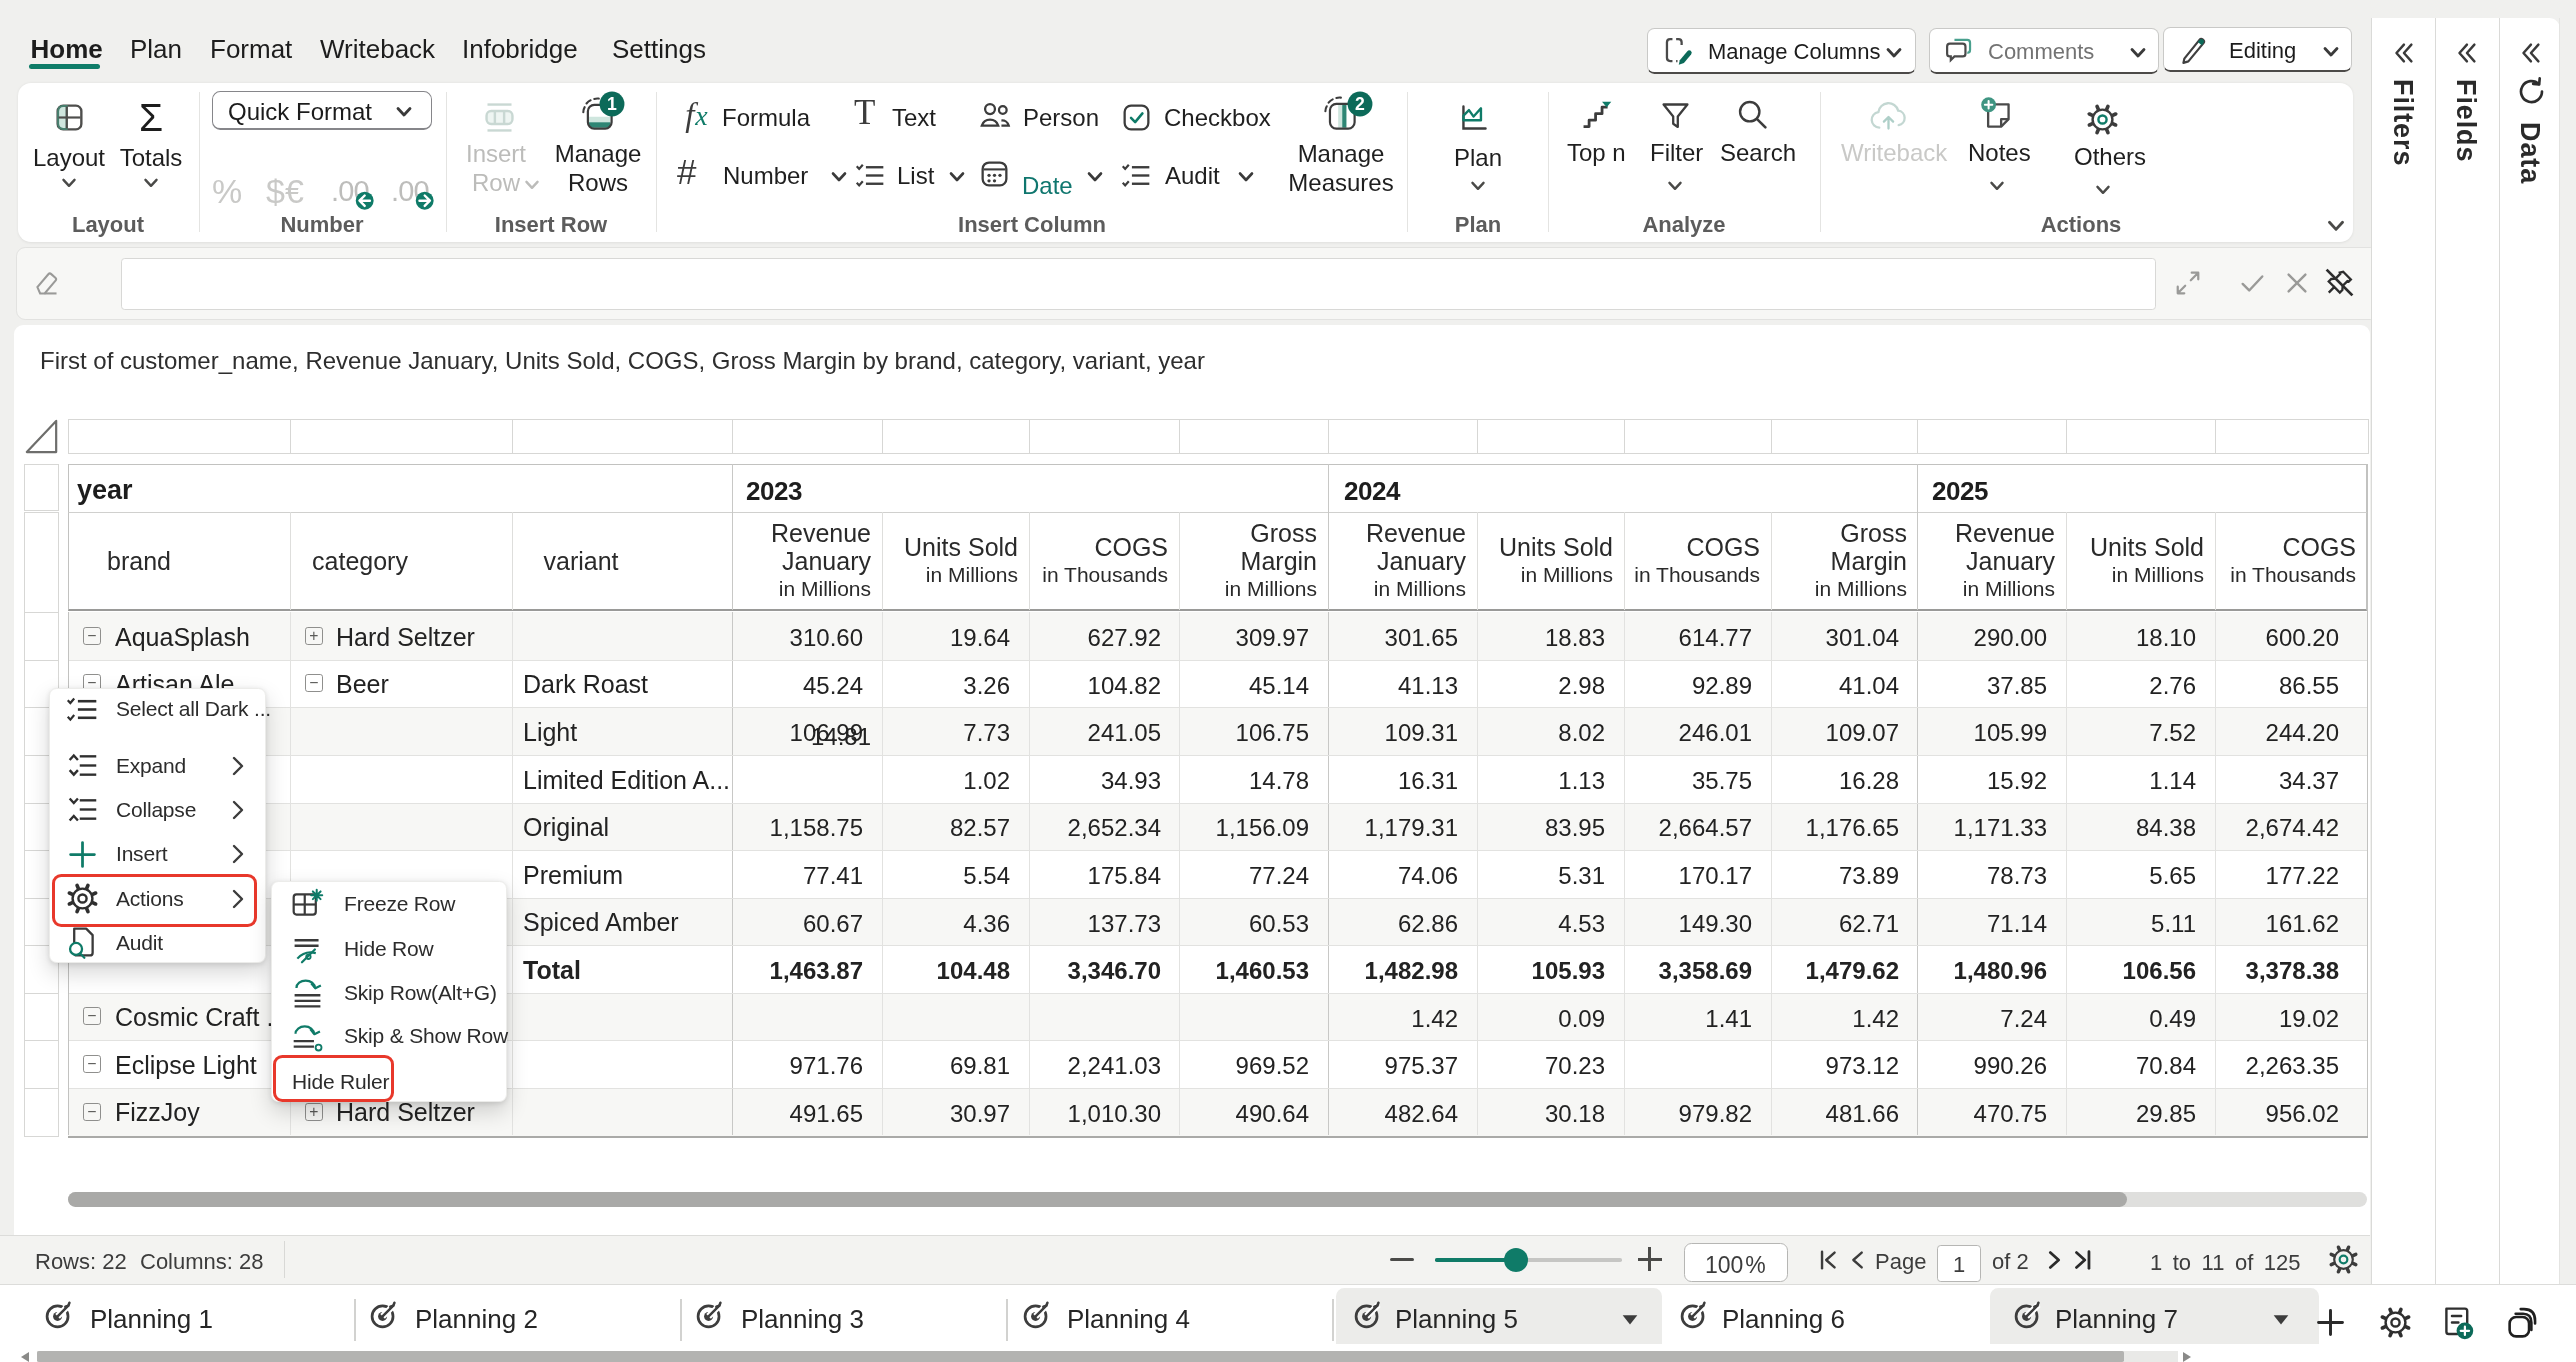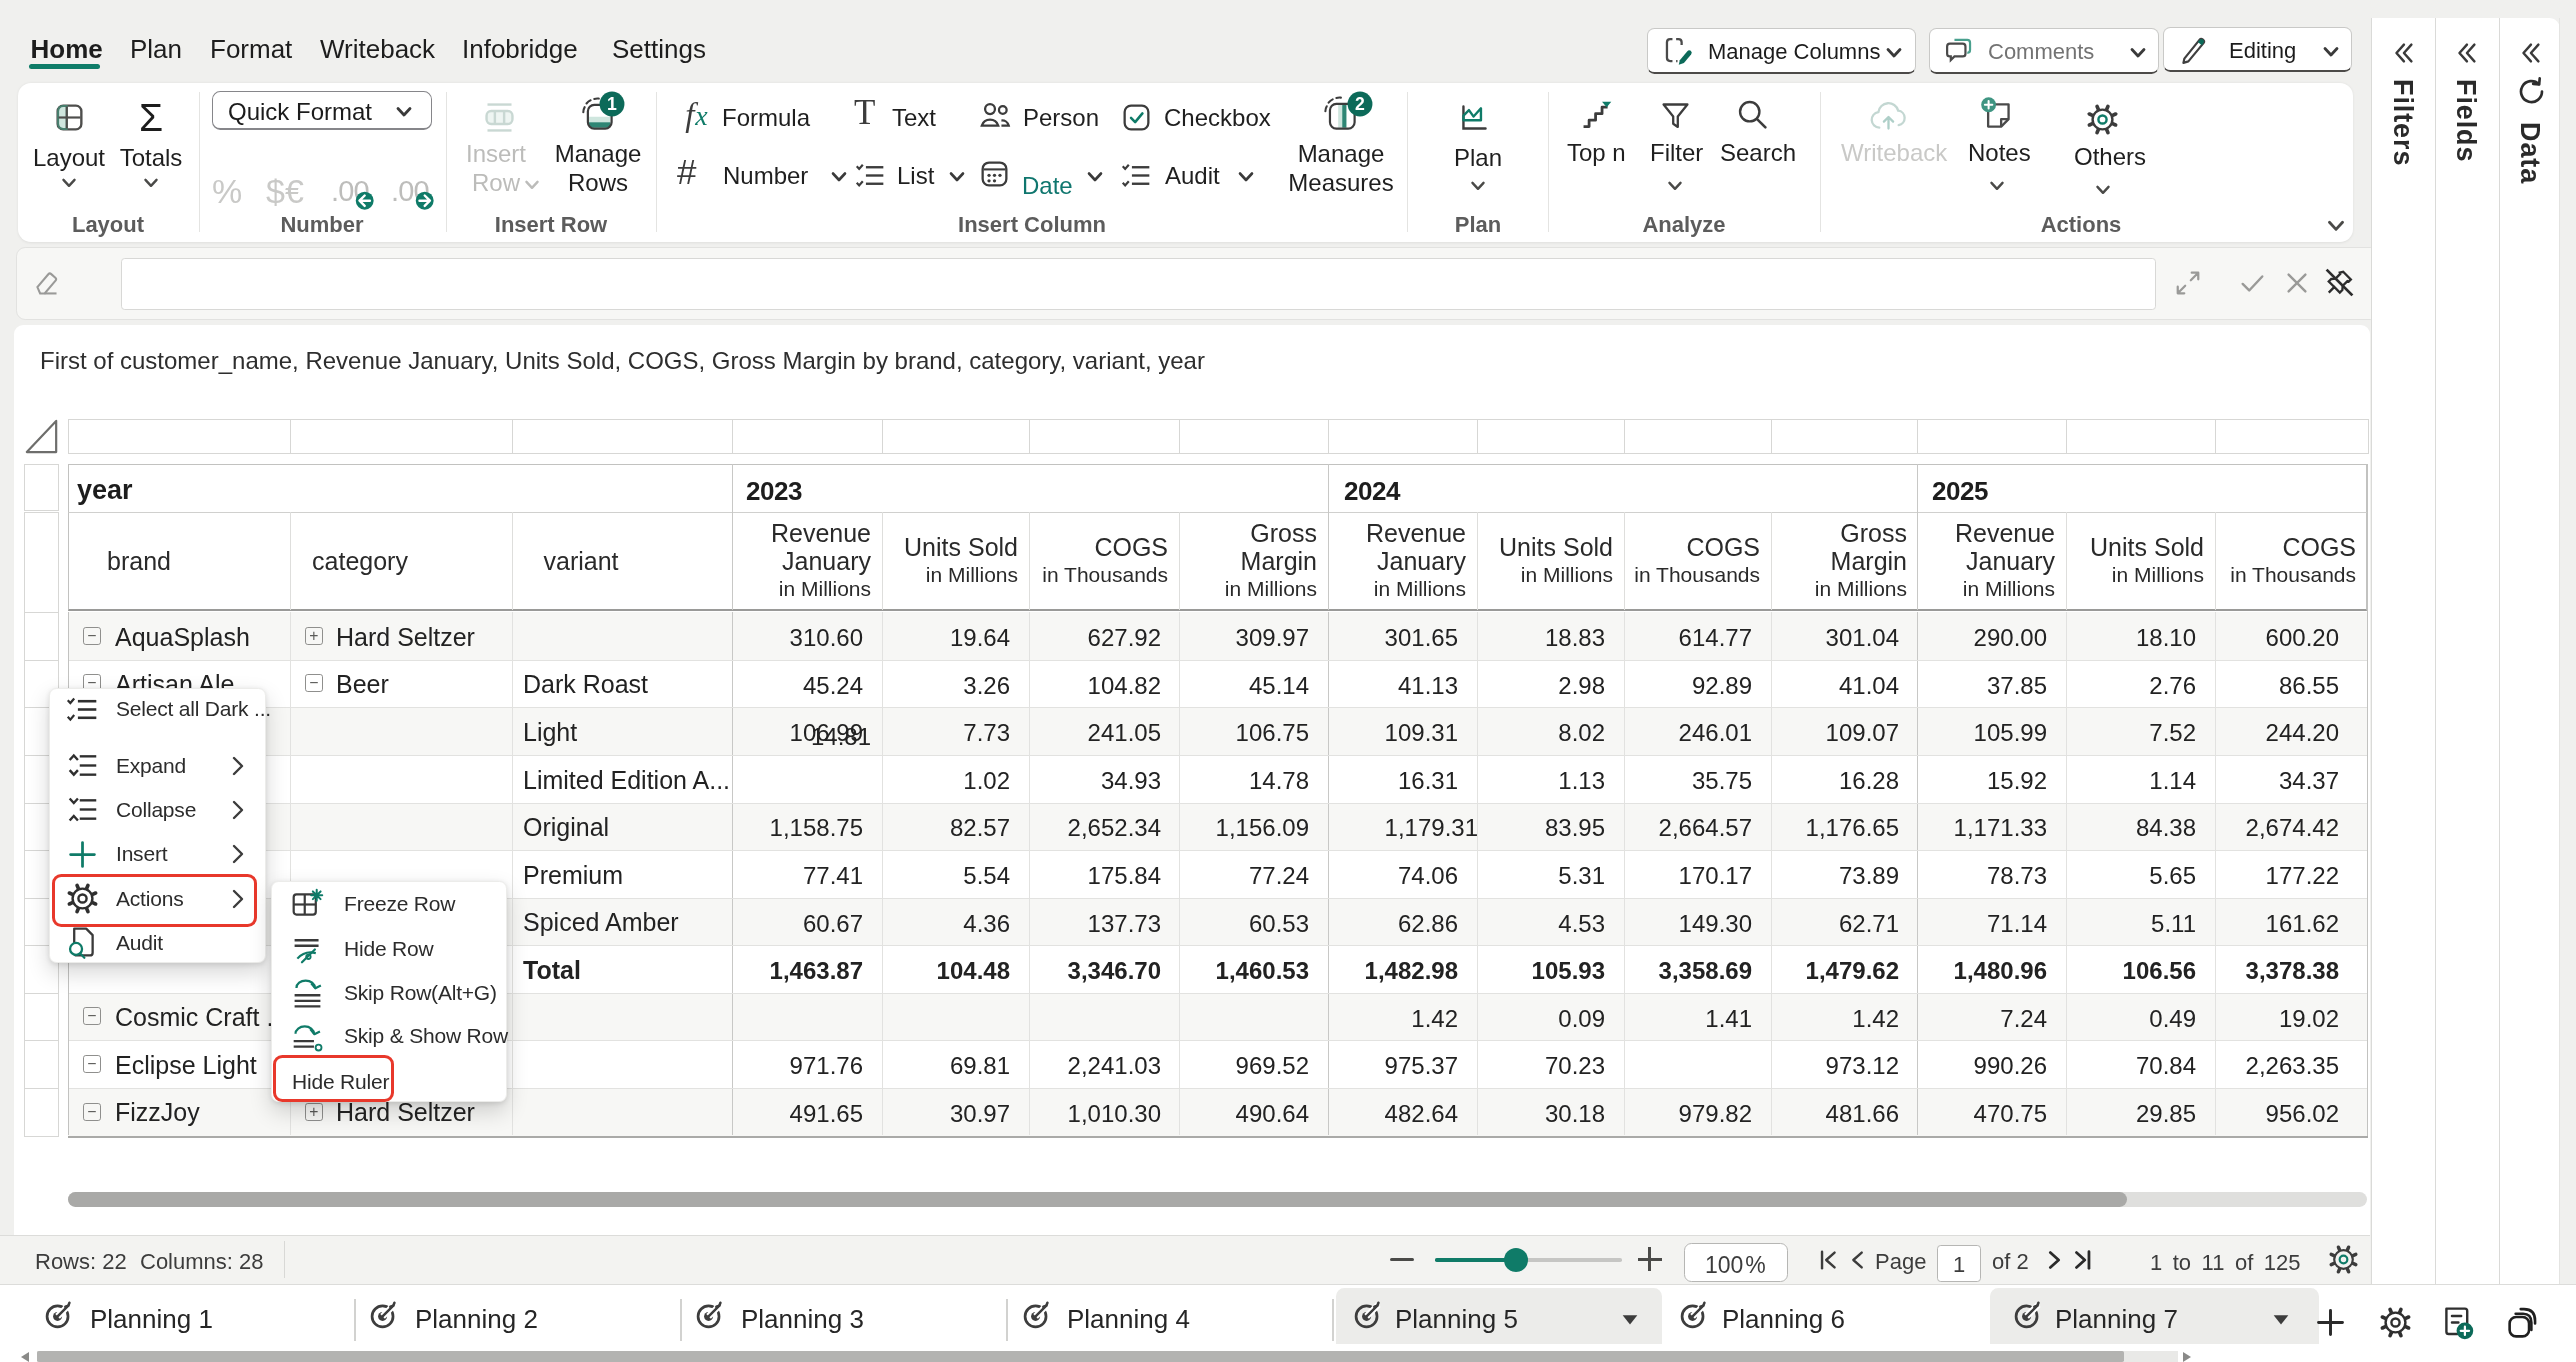--- a/index.html
+++ b/index.html
@@ -548,21 +548,21 @@
 <div class="num" style="left:1771px;top:767px;width:128px;">16.28</div>
 <div class="num" style="left:1917px;top:767px;width:130px;">15.92</div>
 <div class="num" style="left:2066px;top:767px;width:130px;">1.14</div>
 <div class="num" style="left:2215px;top:767px;width:124px;">34.37</div>
 <div class="a" style="left:68px;top:803px;width:2299px;height:48px;background:#f7f7f5"></div>
 <div class="rowlab" style="left:523px;top:813px;">Original</div>
 <div class="num" style="left:732px;top:814px;width:131px;">1,158.75</div>
 <div class="num" style="left:882px;top:814px;width:128px;">82.57</div>
 <div class="num" style="left:1029px;top:814px;width:132px;">2,652.34</div>
 <div class="num" style="left:1179px;top:814px;width:130px;">1,156.09</div>
-<div class="num" style="left:1328px;top:814px;width:130px;margin-left:20px;">1,179.31</div>
+<div class="num" style="left:1328px;top:814px;width:130px;">1,179.31</div>
 <div class="num" style="left:1477px;top:814px;width:128px;">83.95</div>
 <div class="num" style="left:1624px;top:814px;width:128px;">2,664.57</div>
 <div class="num" style="left:1771px;top:814px;width:128px;">1,176.65</div>
 <div class="num" style="left:1917px;top:814px;width:130px;">1,171.33</div>
 <div class="num" style="left:2066px;top:814px;width:130px;">84.38</div>
 <div class="num" style="left:2215px;top:814px;width:124px;">2,674.42</div>
 <div class="a" style="left:68px;top:850px;width:2299px;height:48px;background:#ffffff"></div>
 <div class="rowlab" style="left:523px;top:861px;">Premium</div>
 <div class="num" style="left:732px;top:862px;width:131px;">77.41</div>
 <div class="num" style="left:882px;top:862px;width:128px;">5.54</div>

